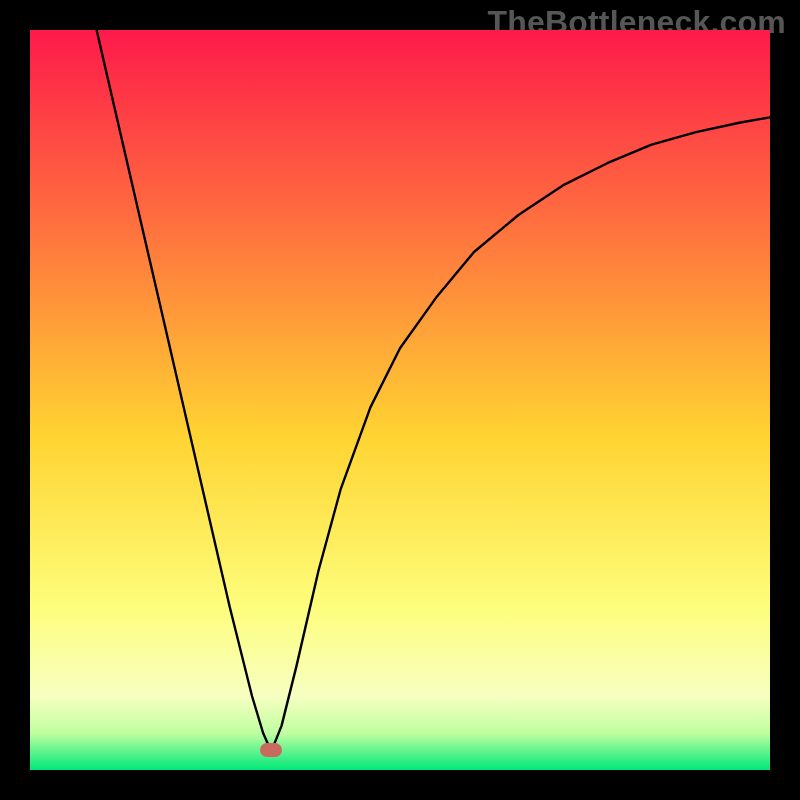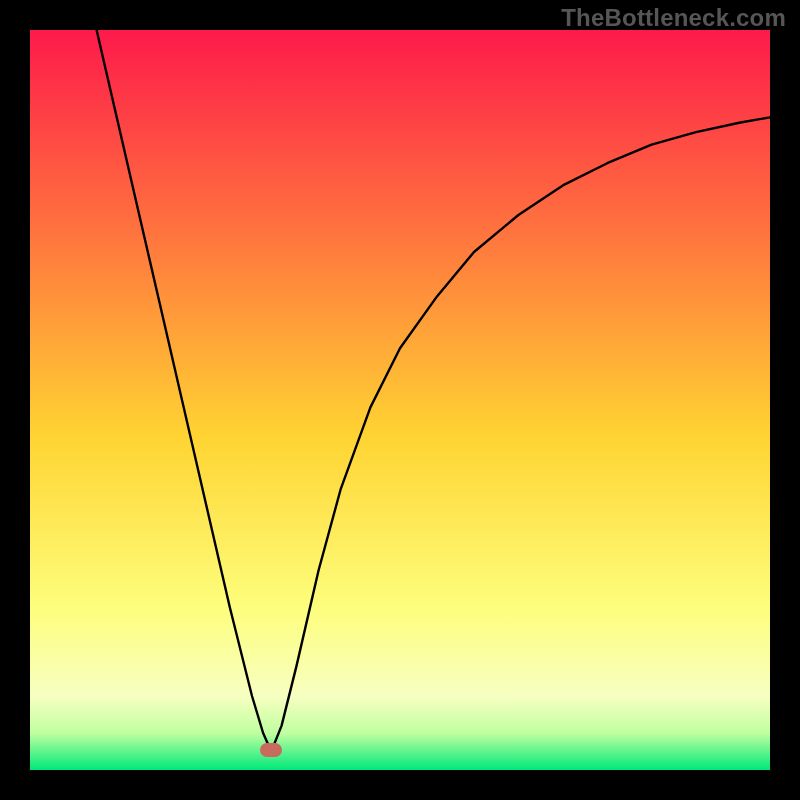--- a/index.html
+++ b/index.html
@@ -8,21 +8,21 @@
     width: 800px;
     height: 800px;
     background: #000;
     position: relative;
   }
   .watermark {
     position: absolute;
     top: 4px;
     right: 14px;
     font-family: Arial, Helvetica, sans-serif;
-    font-size: 24px;
+    font-size: 32px;
     font-weight: 600;
     color: #565656;
     letter-spacing: 0.2px;
   }
   .plot {
     position: absolute;
     left: 30px;
     top: 30px;
     width: 740px;
     height: 740px;

